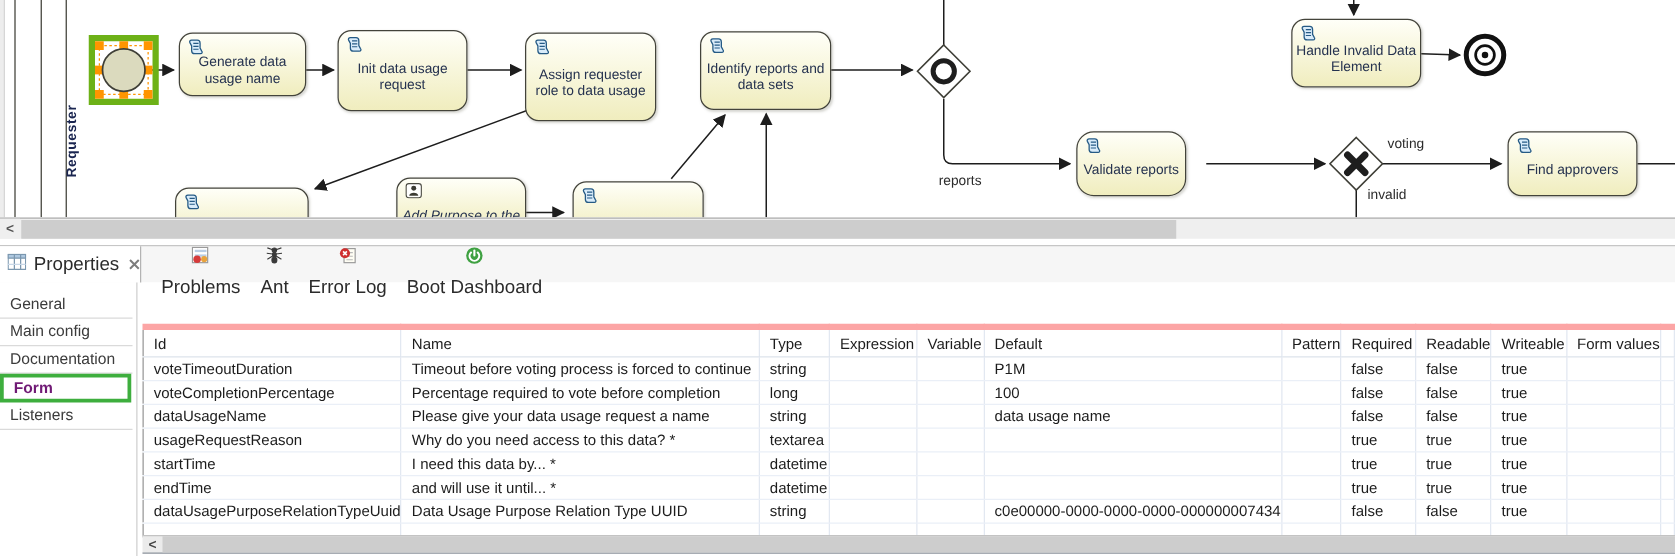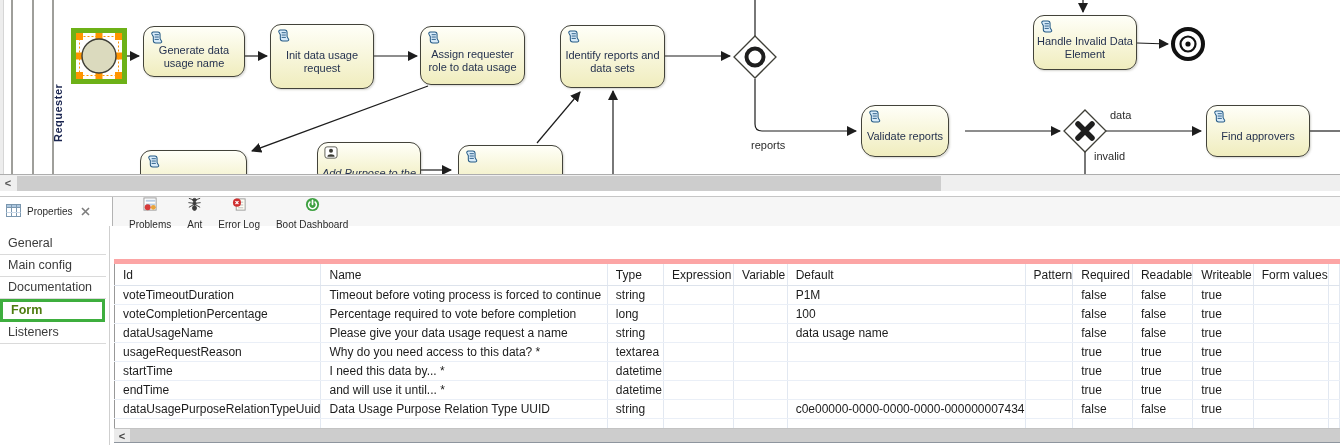--- a/index.html
+++ b/index.html
@@ -21,33 +21,33 @@
   .task .tlabel{padding:10px 2px 0 2px;}
   .edge-label{position:absolute;font-size:11px;color:#2b2b2b;white-space:nowrap;}
   
   .hscroll{position:relative;height:17px;background:#efefef;border-top:1px solid #aeaeae;box-sizing:border-box;}
   .hscroll .sbtn{position:absolute;left:0;top:0;width:16px;height:16px;display:flex;align-items:center;
        justify-content:center;font-size:11px;font-weight:bold;color:#555;background:#efefef;}
   .hscroll .sthumb{position:absolute;top:1px;height:15px;background:#cdcdcd;}
   .sash{height:5px;background:#fff;}
   
   .tabbar{height:30px;background:#f6f6f6;border-top:1px solid #c6c6c6;display:flex;align-items:stretch;
-          font-size:10px;color:#2b2b2b;box-sizing:border-box;}
+          font-size:15px;color:#2b2b2b;box-sizing:border-box;}
   .tab-active{width:113px;background:#fff;border-right:1px solid #b3b3b3;display:flex;align-items:center;
           gap:6px;padding:0 6px;box-sizing:border-box;}
   .tab{display:flex;align-items:center;gap:5px;margin-left:16px;flex-direction:column;}
   .tab:first-of-type{margin-left:9px;}
   .tab-close{display:flex;align-items:center;margin-left:2px;cursor:default;}
   
   .content{display:flex;height:219px;background:#fff;}
   .sidebar{width:110px;border-right:1px solid #cfcfcf;padding-top:7px;box-sizing:border-box;}
   .side-item{height:21px;line-height:21px;padding-left:8px;font-size:12.5px;color:#3b3b3b;
       border-bottom:1px solid #dadada;margin-right:3px;}
   .side-item.active{border:3px solid #3eae3e;font-weight:bold;height:17px;line-height:17px;
-      margin-right:4px;color:#4d7c0f;}
+      margin-right:4px;color:#701a75;}
   .main{position:relative;flex:1;overflow:hidden;}
   table.props{border-collapse:collapse;table-layout:fixed;margin:33px 0 0 4px;
       border-left:1px solid #989898;border-top:5px solid #fca5a5;font-size:12px;color:#1c1c1c;}
   table.props th{font-weight:normal;text-align:left;height:21px;padding:0 0 0 8px;
       border-right:1px solid #e2e8f1;border-bottom:1px solid #dde3ec;white-space:nowrap;overflow:hidden;}
   table.props td{height:18px;padding:0 0 0 8px;border-right:1px solid #e2e8f1;
       border-bottom:1px solid #eaeff7;white-space:nowrap;overflow:hidden;}
   table.props tr.filler td{height:11px;border-bottom:none;}
   .bottombar{position:absolute;left:4px;right:0;top:202px;height:15px;background:#ebebeb;
       border-top:1px solid #c3c3c3;border-bottom:1px solid #8e959e;display:flex;box-sizing:border-box;}
@@ -138,21 +138,21 @@
           </svg></span>
       <span class="tlabel">Generate data usage name</span>
     </div>
     <div class="task" style="left:270px;top:24px;width:104px;height:65px;align-items:center;">
       <span class="ticon"><svg width="15" height="15" viewBox="0 0 16 16">
             <path d="M4.6,2.2 C3.2,2.2 2.6,3.4 3.1,4.4 L4.6,7.2 L4.6,11.2 C4.6,12.6 5.8,13.8 7.2,13.8 L12.2,13.8 C13.6,13.8 14,12.4 13.2,11.6 L11.8,9 L11.8,4.8 C11.8,3.4 10.8,2.2 9.4,2.2 Z" fill="#d9ecfa" stroke="#255a85" stroke-width="1.1"></path>
             <path d="M6,5 h4.5 M6,7.5 h4.5 M6,10 h4.5" stroke="#255a85" stroke-width="1" fill="none"></path>
           </svg></span>
       <span class="tlabel">Init data usage request</span>
     </div>
-    <div class="task" style="left:420px;top:26px;width:105px;height:59px;">
+    <div class="task" style="left:420px;top:26px;width:105px;height:71px;">
       <span class="ticon"><svg width="15" height="15" viewBox="0 0 16 16">
             <path d="M4.6,2.2 C3.2,2.2 2.6,3.4 3.1,4.4 L4.6,7.2 L4.6,11.2 C4.6,12.6 5.8,13.8 7.2,13.8 L12.2,13.8 C13.6,13.8 14,12.4 13.2,11.6 L11.8,9 L11.8,4.8 C11.8,3.4 10.8,2.2 9.4,2.2 Z" fill="#d9ecfa" stroke="#255a85" stroke-width="1.1"></path>
             <path d="M6,5 h4.5 M6,7.5 h4.5 M6,10 h4.5" stroke="#255a85" stroke-width="1" fill="none"></path>
           </svg></span>
       <span class="tlabel">Assign requester role to data usage</span>
     </div>
     <div class="task" style="left:560px;top:25px;width:105px;height:63px;">
       <span class="ticon"><svg width="15" height="15" viewBox="0 0 16 16">
             <path d="M4.6,2.2 C3.2,2.2 2.6,3.4 3.1,4.4 L4.6,7.2 L4.6,11.2 C4.6,12.6 5.8,13.8 7.2,13.8 L12.2,13.8 C13.6,13.8 14,12.4 13.2,11.6 L11.8,9 L11.8,4.8 C11.8,3.4 10.8,2.2 9.4,2.2 Z" fill="#d9ecfa" stroke="#255a85" stroke-width="1.1"></path>
             <path d="M6,5 h4.5 M6,7.5 h4.5 M6,10 h4.5" stroke="#255a85" stroke-width="1" fill="none"></path>
@@ -195,21 +195,21 @@
       <span class="tlabel" style="padding-top:20px;">Add Purpose to the</span>
     </div>
     <div class="task" style="left:458px;top:145px;width:105px;height:42px;">
       <span class="ticon"><svg width="15" height="15" viewBox="0 0 16 16">
             <path d="M4.6,2.2 C3.2,2.2 2.6,3.4 3.1,4.4 L4.6,7.2 L4.6,11.2 C4.6,12.6 5.8,13.8 7.2,13.8 L12.2,13.8 C13.6,13.8 14,12.4 13.2,11.6 L11.8,9 L11.8,4.8 C11.8,3.4 10.8,2.2 9.4,2.2 Z" fill="#d9ecfa" stroke="#255a85" stroke-width="1.1"></path>
             <path d="M6,5 h4.5 M6,7.5 h4.5 M6,10 h4.5" stroke="#255a85" stroke-width="1" fill="none"></path>
           </svg></span>
     </div>
 
     <div class="edge-label" style="left:751px;top:139px;">reports</div>
-    <div class="edge-label" style="left:1110px;top:109px;">data</div>
+    <div class="edge-label" style="left:1110px;top:109px;">voting</div>
     <div class="edge-label" style="left:1094px;top:150px;">invalid</div>
   </div>
 
   <div class="hscroll">
     <div class="sbtn">
         <span>&lt;</span>
       </div>
     <div class="sthumb" style="left:17px;width:924px;"></div>
   </div>
 

